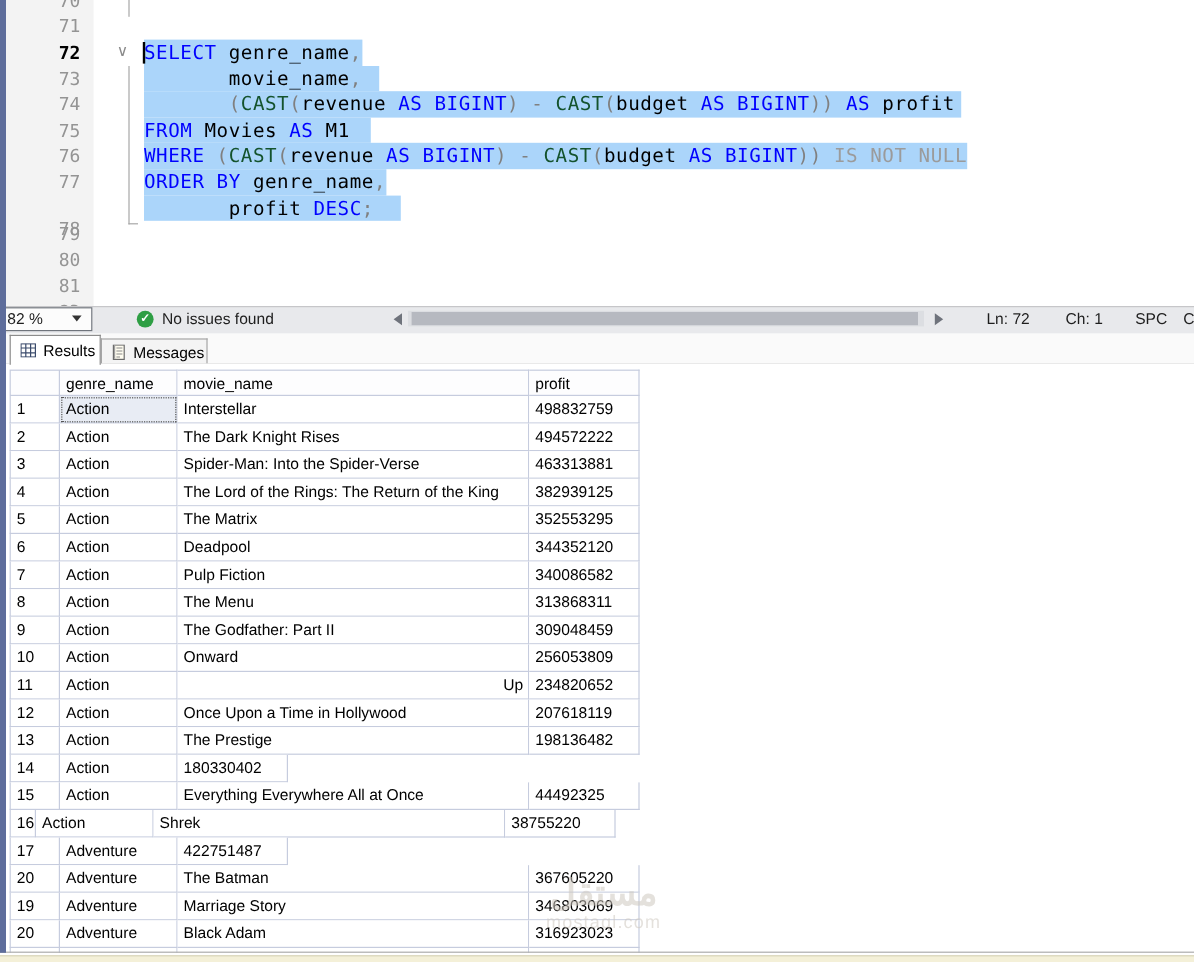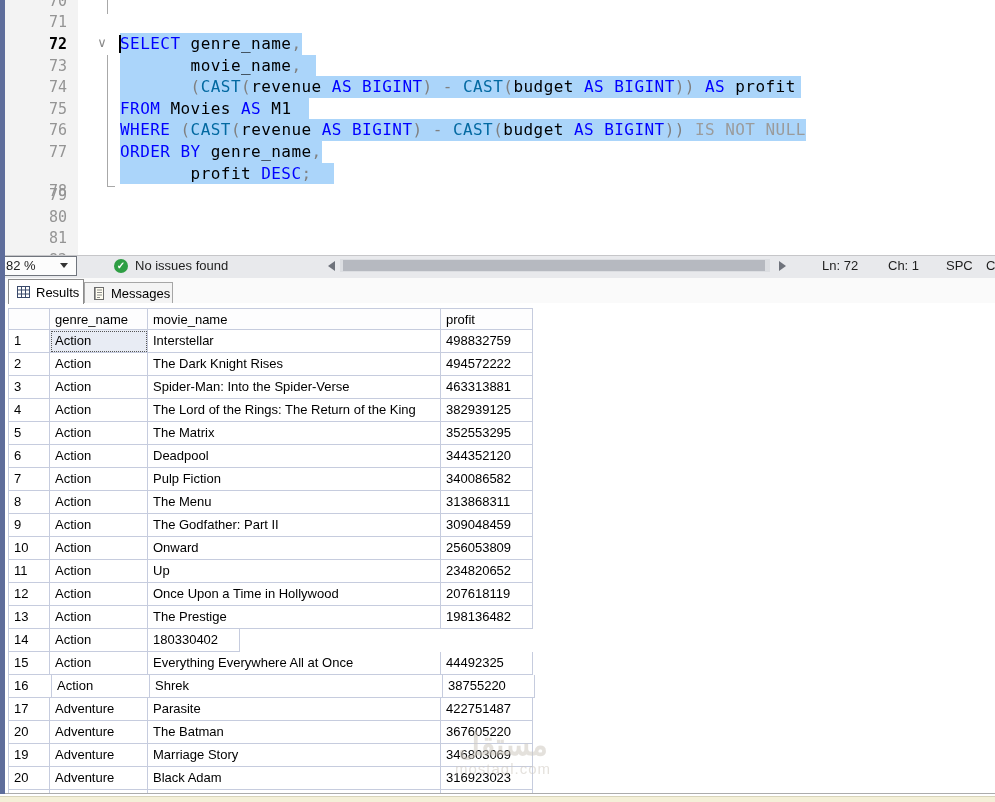--- a/index.html
+++ b/index.html
@@ -11,21 +11,21 @@
   #editor-pane{left:0;top:0;width:995px;height:255px;background:#fff;overflow:hidden;}
   #left-bar{left:0;top:0;width:5px;height:794px;background:#5E6D9B;z-index:5;}
   #gutter-bg{left:5px;top:0;width:73px;height:255px;background:#F3F3F3;}
   .ln-num{position:absolute;left:5px;width:62px;height:22px;line-height:22px;text-align:right;
           font-family:"DejaVu Sans Mono","Liberation Mono",monospace;font-size:15px;color:#949494;}
   .ln-num.current{color:#000;font-weight:600;}
   .code-line{position:absolute;left:120px;height:22px;line-height:21.6px;white-space:pre;
              font-family:"DejaVu Sans Mono","Liberation Mono",monospace;font-size:16px;letter-spacing:0.45px;}
   .sel{display:inline-block;background:#ABD5FA;height:21.6px;line-height:21.6px;white-space:pre;}
   .tok-kw{color:#0000FF;}
-  .tok-fn{color:#0369a1;}
+  .tok-fn{color:#14532d;}
   .tok-id{color:#000000;}
   .tok-op{color:#808080;}
   .tok-gr{color:#9B9B9B;}
   #caret{left:119px;top:35px;width:2px;height:18px;background:#000;z-index:3;}
   #fold-chevron{left:93px;top:33px;width:18px;height:20px;color:#8A8A8A;font-size:13px;line-height:20px;text-align:center;}
   .fold-line{background:#A8A8A8;}
 
   
   #status-strip{left:0;top:255px;width:995px;height:23px;background:#E8E9EC;border-top:1px solid #C6C6C9;box-sizing:border-box;}
   #zoom-combo{left:0;top:256px;width:77px;height:20px;background:#FCFCFC;border:1px solid #70757D;box-sizing:border-box;
@@ -214,21 +214,21 @@
       </div>
       <div class="g-row" style="top: 229px;">
         <div class="g-cell first" style="width: 42px; height: 23px;">10</div>
         <div class="g-cell" style="width: 98px; height: 23px;">Action</div>
         <div class="g-cell" style="width: 293px; height: 23px;">Onward</div>
         <div class="g-cell" style="width: 92px; height: 23px;">256053809</div>
       </div>
       <div class="g-row" style="top: 252px;">
         <div class="g-cell first" style="width: 42px; height: 23px;">11</div>
         <div class="g-cell" style="width: 98px; height: 23px;">Action</div>
-        <div class="g-cell" style="width: 293px; height: 23px;">Up</div>
+        <div class="g-cell" style="width: 293px; height: 23px; text-align: right;">Up</div>
         <div class="g-cell" style="width: 92px; height: 23px;">234820652</div>
       </div>
       <div class="g-row" style="top: 275px;">
         <div class="g-cell first" style="width: 42px; height: 23px;">12</div>
         <div class="g-cell" style="width: 98px; height: 23px;">Action</div>
         <div class="g-cell" style="width: 293px; height: 23px;">Once Upon a Time in Hollywood</div>
         <div class="g-cell" style="width: 92px; height: 23px;">207618119</div>
       </div>
       <div class="g-row" style="top: 298px;">
         <div class="g-cell first" style="width: 42px; height: 23px;">13</div>
@@ -241,29 +241,28 @@
         <div class="g-cell" style="width: 98px; height: 23px;">Action</div>
         <div class="g-cell" style="width: 92px; height: 23px;">180330402</div>
       </div>
       <div class="g-row" style="top: 344px;">
         <div class="g-cell first" style="width: 42px; height: 23px;">15</div>
         <div class="g-cell" style="width: 98px; height: 23px;">Action</div>
         <div class="g-cell" style="width: 293px; height: 23px;">Everything Everywhere All at Once</div>
         <div class="g-cell" style="width: 92px; height: 23px;">44492325</div>
       </div>
       <div class="g-row" style="top: 367px;">
-        <div class="g-cell first" style="width: 44px; height: 23px;">16</div>
+        <div class="g-cell first" style="width: 22px; height: 23px;">16</div>
         <div class="g-cell" style="width: 98px; height: 23px;">Action</div>
         <div class="g-cell" style="width: 293px; height: 23px;">Shrek</div>
         <div class="g-cell" style="width: 92px; height: 23px;">38755220</div>
       </div>
       <div class="g-row" style="top: 390px;">
         <div class="g-cell first" style="width: 42px; height: 23px;">17</div>
         <div class="g-cell" style="width: 98px; height: 23px;">Adventure</div>
-        <div class="g-cell" style="width: 293px; height: 23px;">Parasite</div>
         <div class="g-cell" style="width: 92px; height: 23px;">422751487</div>
       </div>
       <div class="g-row" style="top: 413px;">
         <div class="g-cell first" style="width: 42px; height: 23px;">20</div>
         <div class="g-cell" style="width: 98px; height: 23px;">Adventure</div>
         <div class="g-cell" style="width: 293px; height: 23px;">The Batman</div>
         <div class="g-cell" style="width: 92px; height: 23px;">367605220</div>
       </div>
       <div class="g-row" style="top: 436px;">
         <div class="g-cell first" style="width: 42px; height: 23px;">19</div>

